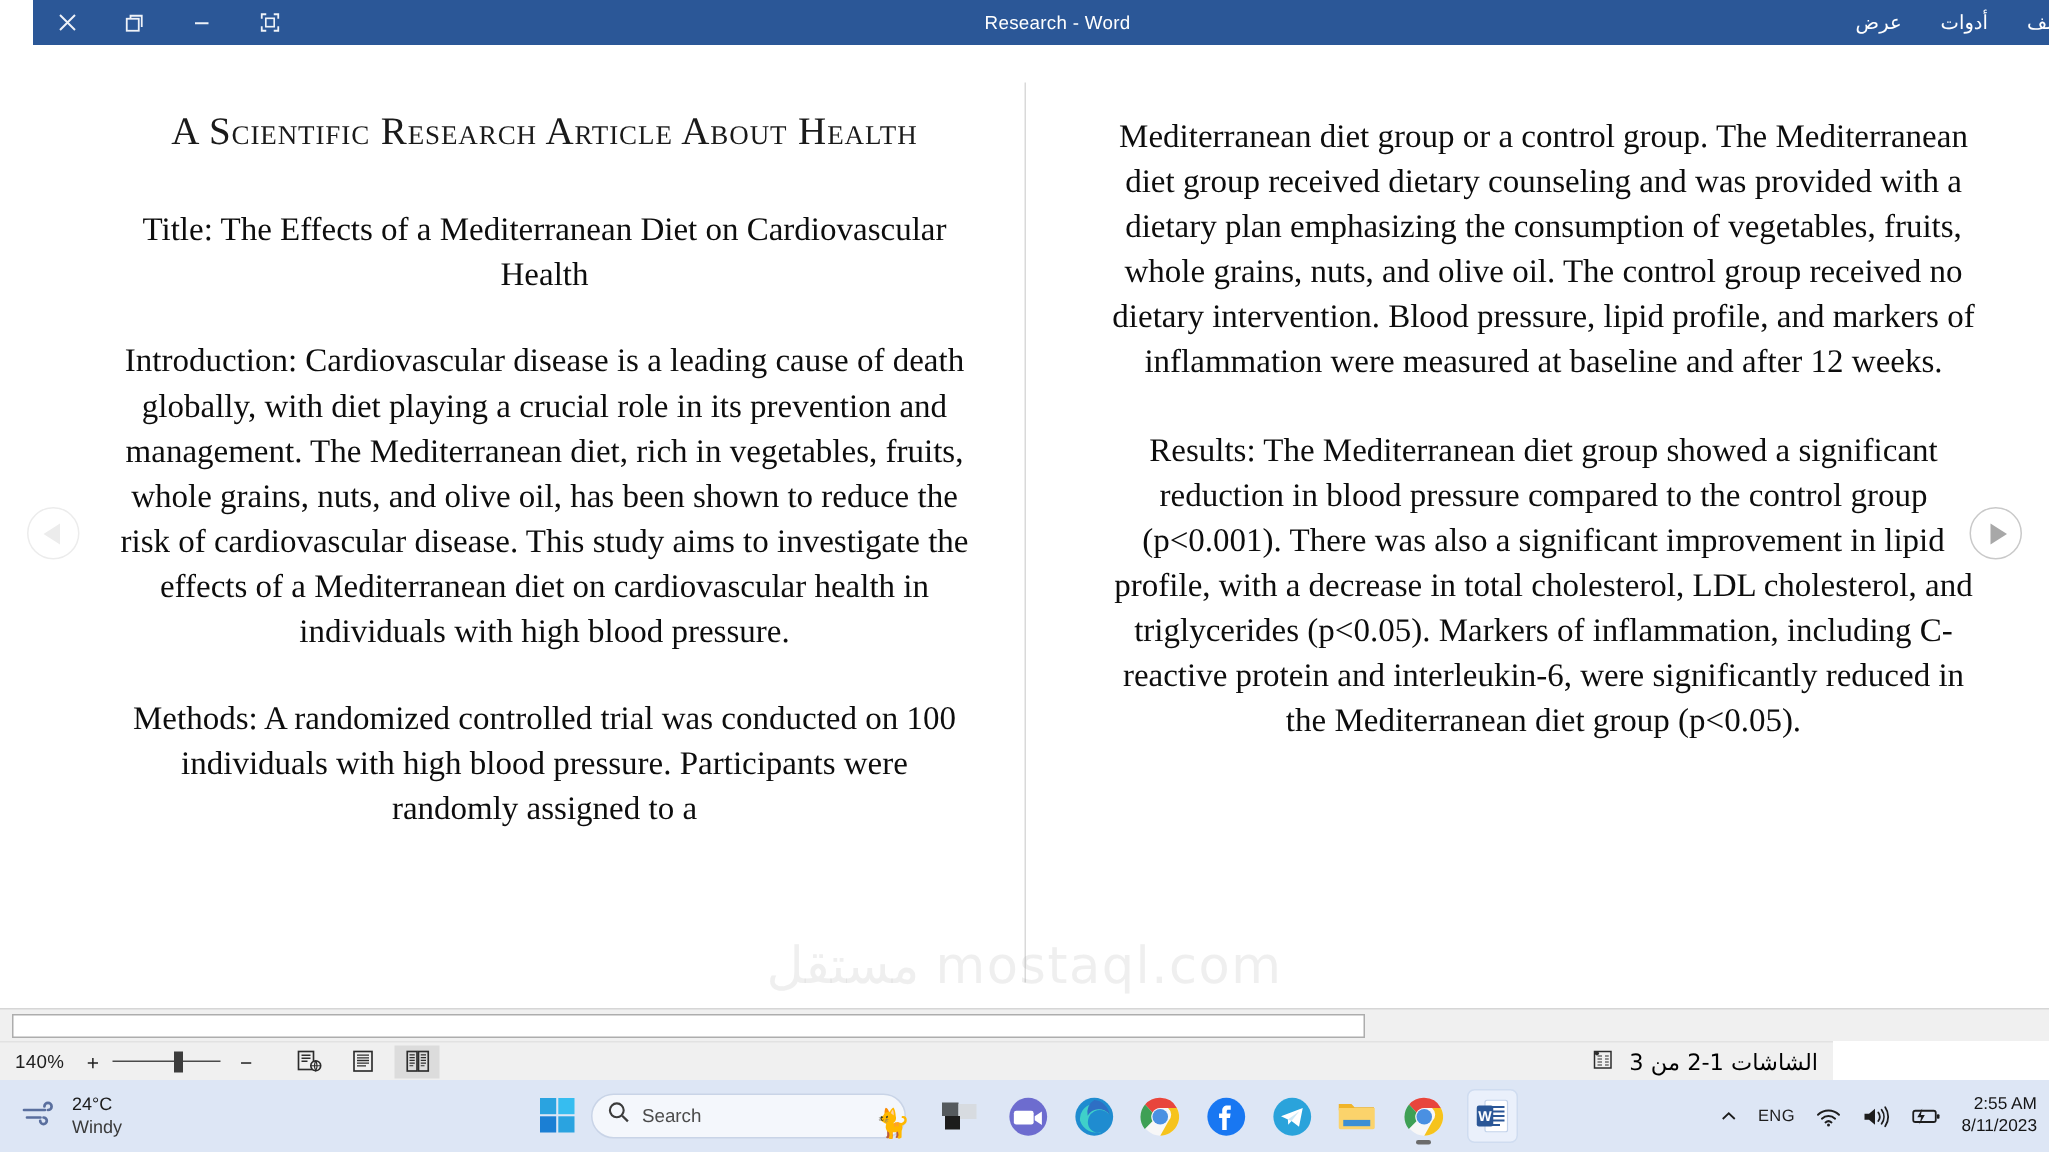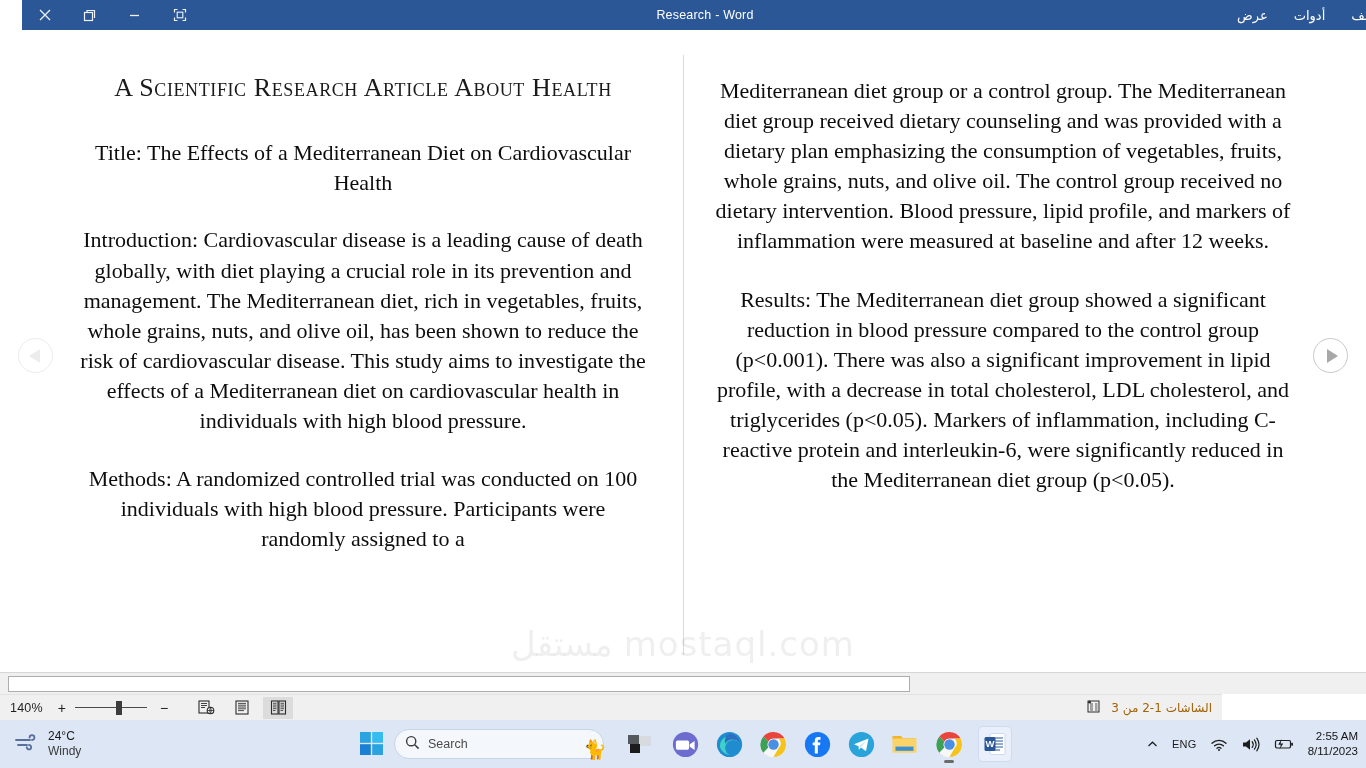--- a/index.html
+++ b/index.html
@@ -51,21 +51,21 @@
     position: absolute; left: 683px; top: 25px; width: 1px; height: 600px;
     background: #d9d9d9;
   }
   .column {
     position: absolute; top: 0;
     font-family: "Liberation Serif", "DejaVu Serif", serif;
     color: #0d0d0d;
     text-align: center;
   }
   .col-left { left: 78px; width: 570px; }
-  .col-right { left: 712px; width: 582px; }
+  .col-right { left: 738px; width: 582px; }
 
   .doc-heading {
     font-size: 26px;
     font-variant: small-caps;
     letter-spacing: 0.6px;
     line-height: 1.18;
     margin-top: 43px;
     color: #1a1a1a;
     font-weight: normal;
   }
@@ -149,21 +149,21 @@
     color: #2c2c2c;
   }
   .view-btn.active { background: #dcdcdc; }
 
   .status-right {
     position: absolute; right: 10px; top: 0; height: 26px;
     display: flex; align-items: center; gap: 10px;
     direction: rtl;
   }
   .status-pages {
-    font-size: 12px; color: #a16207;
+    font-size: 15px; color: #000000;
     font-family: "DejaVu Sans", "Liberation Sans", sans-serif;
   }
 
   
   .taskbar {
     position: absolute; top: 720px; left: 0; width: 1366px; height: 48px;
     background: #dde6f5;
     display: flex; align-items: center;
   }
   .weather {

